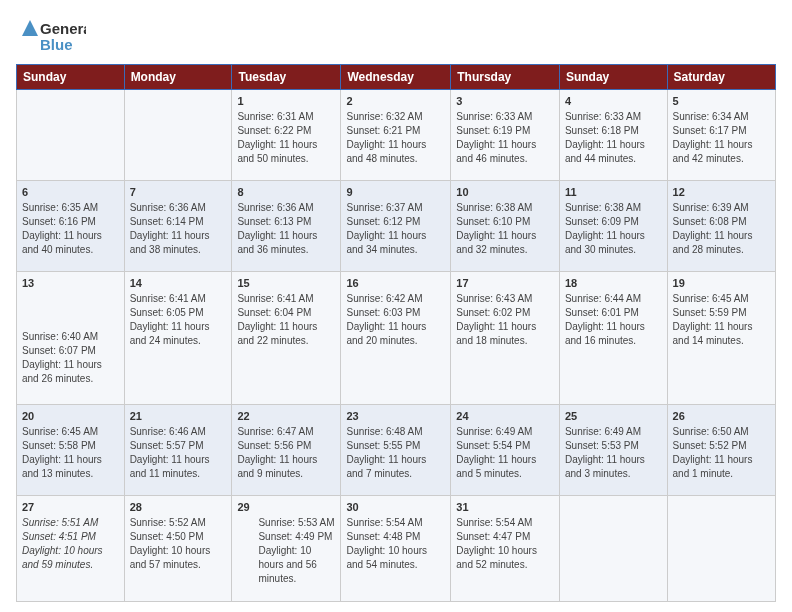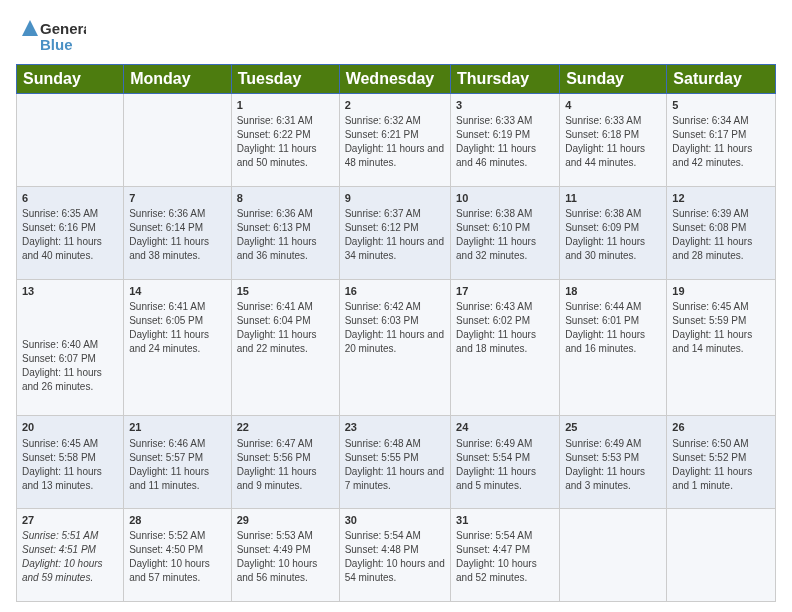--- a/index.html
+++ b/index.html
@@ -40,25 +40,25 @@
       font-size: 15px;
       color: #555;
     }
     table {
       width: 100%;
       border-collapse: collapse;
       flex: 1;
       font-size: 10px;
     }
     thead tr th {
-      background-color: #4d7c0f;
+      background-color: #7f1d1d;
       color: #fff;
       text-align: left;
       padding: 5px 6px;
-      font-size: 16px;
+      font-size: 12px;
       font-weight: bold;
       border: 1px solid #3a6ab8;
     }
     tbody tr td {
       border: 1px solid #ccc;
       vertical-align: top;
       padding: 4px 5px;
       height: 80px;
       width: 113px;
       color: #333;
@@ -286,21 +286,21 @@
 Daylight: 10 hours and 59 minutes.</div>
           </td>
           <td>
             <span class="day-num">28</span>
             <div class="cell-info" style="white-space: pre-line;">Sunrise: 5:52 AM
 Sunset: 4:50 PM
 Daylight: 10 hours and 57 minutes.</div>
           </td>
           <td>
             <span class="day-num">29</span>
-            <div class="cell-info" style="white-space: pre-line;">Sunrise: 5:53 AM
+            <div class="cell-info" style="white-space: pre-line; margin-left: 21px;">Sunrise: 5:53 AM
 Sunset: 4:49 PM
 Daylight: 10 hours and 56 minutes.</div>
           </td>
           <td>
             <span class="day-num">30</span>
             <div class="cell-info" style="white-space: pre-line;">Sunrise: 5:54 AM
 Sunset: 4:48 PM
 Daylight: 10 hours and 54 minutes.</div>
           </td>
           <td>

